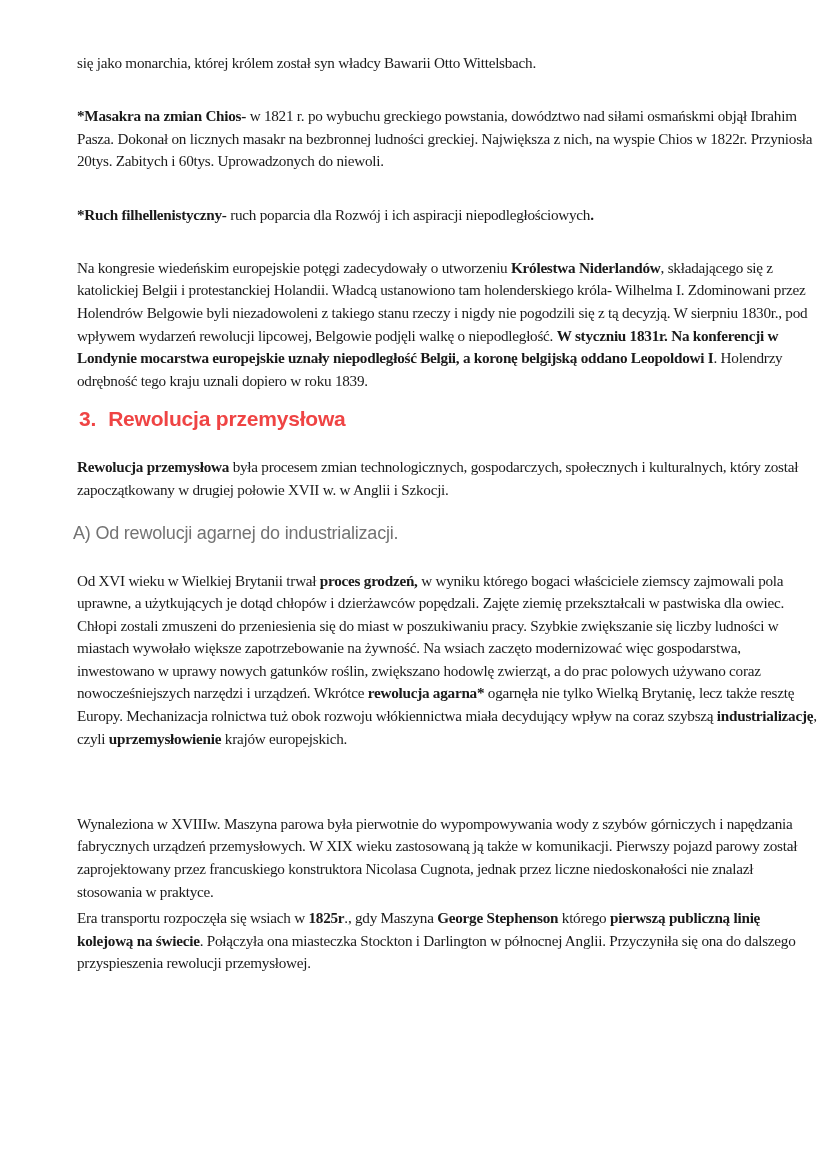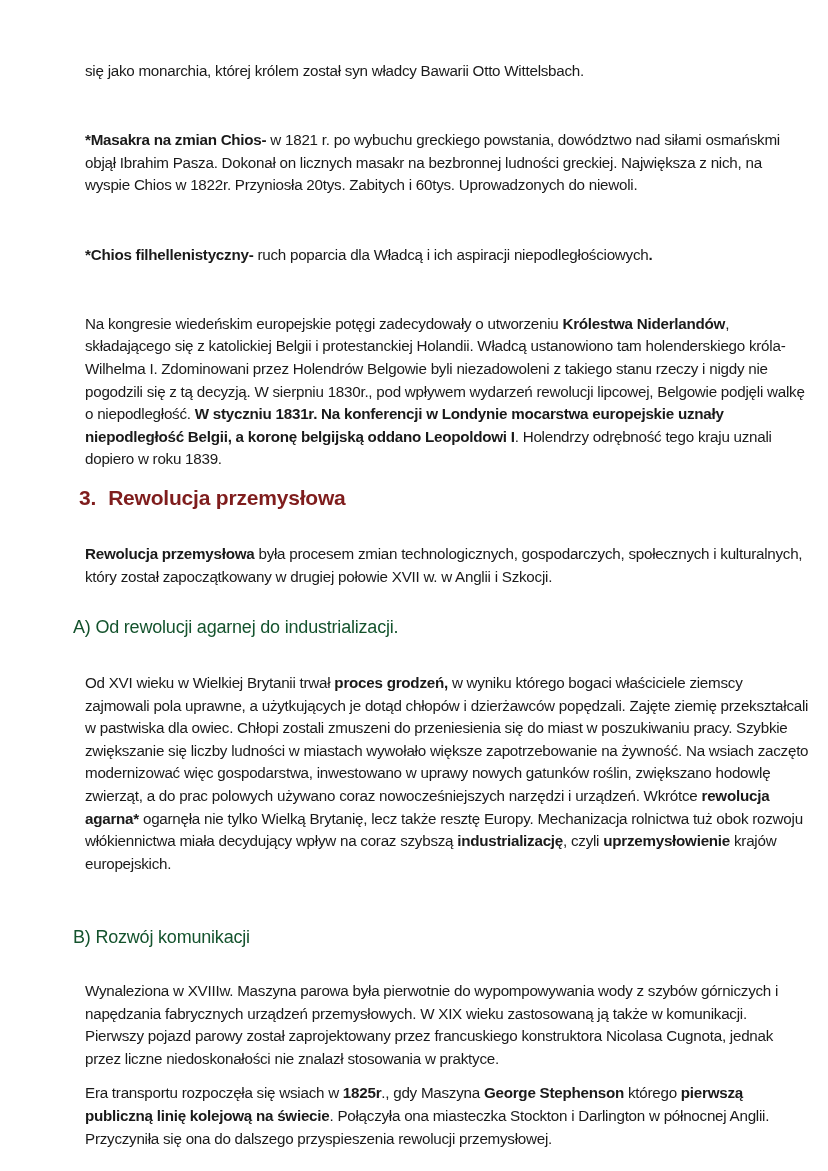--- a/index.html
+++ b/index.html
@@ -3,65 +3,64 @@
 <meta charset="utf-8">
 <style>
   html, body { margin: 0; padding: 0; background: #ffffff; }
   body { width: 828px; height: 1171px; overflow: hidden; position: relative; }
   .page {
     position: absolute; left: 73px; top: 48px; width: 748px;
     font-family: "Liberation Sans", sans-serif;
     font-size: 15.2px; line-height: 22.6px; color: #1a1a1a;
     letter-spacing: -0.25px;
   }
-  p { margin: 12px; }
+  p { margin: 4px; font-family: Liberation Serif, serif; }
   .gap { height: 22.6px; }
   b { font-weight: bold; }
   .h1 {
-    color: #7f1d1d; font-size: 21px; font-weight: bold;
+    color: #ef4444; font-size: 21px; font-weight: bold;
     margin: 12px 0 0 6px; line-height: 30px; letter-spacing: -0.2px;
   }
   .h1 .num { margin-right: 12px; }
   .h2 {
-    color: #14532d; font-size: 18px; font-weight: normal;
+    color: #737373; font-size: 18px; font-weight: normal;
     line-height: 26px; letter-spacing: -0.2px;
   }
   .sp18 { height: 18px; }
   .sp20 { height: 20px; }
   .sp14 { height: 14px; }
 </style>
 </head>
 <body>
 
 <div class="page">
 
   <p><span>się jako monarchia, której królem został syn władcy Bawarii Otto Wittelsbach.</span></p>
   <div class="gap"></div>
 
   <p><b>*Masakra na zmian Chios-</b><span> w 1821 r. po wybuchu greckiego powstania, dowództwo nad siłami osmańskmi objął Ibrahim Pasza. Dokonał on licznych masakr na bezbronnej ludności greckiej. Największa z nich, na wyspie Chios w 1822r. Przyniosła 20tys. Zabitych i 60tys. Uprowadzonych do niewoli.</span></p>
   <div class="gap"></div>
 
-  <p><b>*Chios filhellenistyczny-</b><span> ruch poparcia dla Władcą i ich aspiracji niepodległościowych</span><b>.</b></p>
+  <p><b>*Ruch filhellenistyczny-</b><span> ruch poparcia dla Rozwój i ich aspiracji niepodległościowych</span><b>.</b></p>
   <div class="gap"></div>
 
   <p><span>Na kongresie wiedeńskim europejskie potęgi zadecydowały o utworzeniu </span><b>Królestwa Niderlandów</b><span>, składającego się z katolickiej Belgii i protestanckiej Holandii.  Władcą ustanowiono tam holenderskiego króla- Wilhelma I. Zdominowani przez Holendrów Belgowie byli niezadowoleni z takiego stanu rzeczy i nigdy nie pogodzili się z tą decyzją. W sierpniu 1830r., pod wpływem wydarzeń rewolucji lipcowej, Belgowie podjęli walkę o niepodległość. </span><b>W styczniu 1831r. Na konferencji w Londynie mocarstwa europejskie uznały niepodległość Belgii, a koronę belgijską oddano Leopoldowi I</b><span>. Holendrzy odrębność tego kraju uznali dopiero w roku 1839.</span></p>
 
   <div class="h1"><span class="num">3.</span><span>Rewolucja przemysłowa</span></div>
   <div class="sp18"></div>
 
   <p><b>Rewolucja przemysłowa</b><span> była procesem zmian technologicznych, gospodarczych, społecznych i kulturalnych, który został zapoczątkowany w drugiej połowie XVII w. w Anglii i Szkocji.</span></p>
   <div class="sp14"></div>
 
   <div class="h2">A) Od rewolucji agarnej do industrializacji.</div>
   <div class="sp20"></div>
 
   <p><span>Od XVI wieku w Wielkiej Brytanii trwał </span><b>proces grodzeń,</b><span> w wyniku którego bogaci właściciele ziemscy zajmowali pola uprawne, a użytkujących je dotąd chłopów i dzierżawców popędzali. Zajęte ziemię przekształcali w pastwiska dla owiec. Chłopi zostali zmuszeni do przeniesienia się do miast w poszukiwaniu pracy. Szybkie zwiększanie się liczby ludności w miastach wywołało większe zapotrzebowanie na żywność. Na wsiach zaczęto modernizować więc gospodarstwa, inwestowano w uprawy nowych gatunków roślin, zwiększano hodowlę zwierząt, a do prac polowych używano coraz nowocześniejszych narzędzi i urządzeń. Wkrótce </span><b>rewolucja agarna*</b><span> ogarnęła nie tylko Wielką Brytanię, lecz także resztę Europy. Mechanizacja rolnictwa  tuż obok rozwoju włókiennictwa miała decydujący wpływ na coraz szybszą </span><b>industrializację</b><span>, czyli </span><b>uprzemysłowienie</b><span> krajów europejskich.</span></p>
   <div class="gap"></div>
 
   <div class="sp14"></div>
 
-  <div class="h2">B) Rozwój komunikacji</div>
   <div class="sp18"></div>
 
   <p><span>Wynaleziona w XVIIIw. Maszyna parowa była pierwotnie do wypompowywania wody z szybów górniczych i napędzania fabrycznych urządzeń przemysłowych. W XIX wieku zastosowaną ją także w komunikacji. Pierwszy pojazd parowy został zaprojektowany przez francuskiego konstruktora Nicolasa Cugnota, jednak przez liczne niedoskonałości nie znalazł stosowania w praktyce.</span></p>
   <p><span> Era transportu rozpoczęła się wsiach w </span><b>1825r</b><span>., gdy Maszyna </span><b>George Stephenson</b><span> którego </span><b>pierwszą publiczną linię kolejową na świecie</b><span>. Połączyła ona miasteczka Stockton i Darlington w północnej Anglii. Przyczyniła się ona do dalszego przyspieszenia rewolucji przemysłowej.</span></p>
 
 </div>
 
 </body></html>

